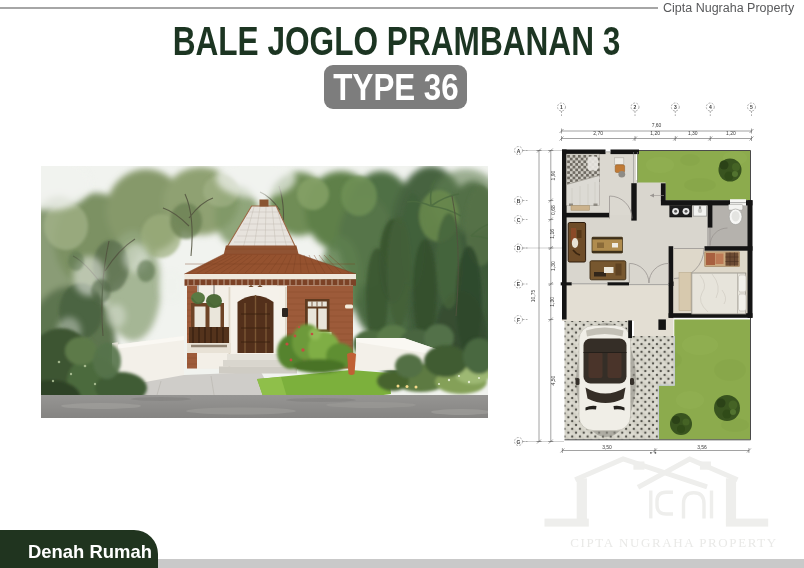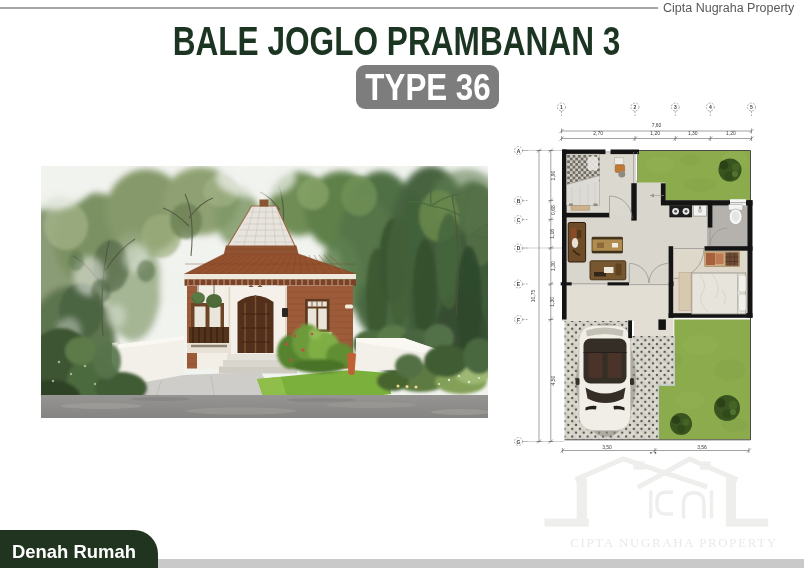--- a/index.html
+++ b/index.html
@@ -9,21 +9,21 @@
 </style>
 </head>
 <body>
 
 <div class="abs" style="left:0;top:7px;width:658px;height:2px;background:#a6a6a6;"></div>
 
 <div class="abs" style="left:663px;top:1px;width:140px;height:15px;font-size:12.5px;color:#58595b;">Cipta Nugraha Property</div>
 
 <div class="abs" style="left:0;top:19px;width:793px;text-align:center;font-size:40px;font-weight:bold;color:#1c3522;transform:scaleX(0.79);transform-origin:396.6px 50%;">BALE JOGLO PRAMBANAN 3</div>
 
-<div class="abs" style="left:323.6px;top:65px;width:143px;height:43.5px;background:#7d7d7d;border-radius:9px;color:#fff;font-size:36px;font-weight:bold;text-align:center;line-height:46px;margin-left:32px;"><span style="display:inline-block;white-space:nowrap;transform:scaleX(0.87);transform-origin:center;">TYPE 36</span></div>
+<div class="abs" style="left:323.6px;top:65px;width:143px;height:43.5px;background:#7d7d7d;border-radius:9px;color:#fff;font-size:36px;font-weight:bold;text-align:center;line-height:46px;"><span style="display:inline-block;white-space:nowrap;transform:scaleX(0.87);transform-origin:center;">TYPE 36</span></div>
 
 <div class="abs" style="left:41px;top:166px;width:447px;height:252px;">
 <svg width="447" height="252" viewBox="0 0 447 252" xmlns="http://www.w3.org/2000/svg">
   <defs>
     <filter id="b1" x="-30%" y="-30%" width="160%" height="160%">
           <feGaussianBlur stdDeviation="1.6"></feGaussianBlur>
         </filter>
     <filter id="b2" x="-30%" y="-30%" width="160%" height="160%">
           <feGaussianBlur stdDeviation="3"></feGaussianBlur>
         </filter>
@@ -696,13 +696,13 @@
     <path d="M673,492.2 h-7 q-9,0 -9,9 v3.8 q0,9 9,9 h7"></path>
     <path d="M683.5,518.4 v-14.7 q0,-11 10.3,-11 q10.2,0 10.2,11 v14.7"></path>
     <path d="M711.5,490.5 V518.4"></path>
   </g>
   <text x="674" y="546.5" text-anchor="middle" font-family="Liberation Serif, serif" font-size="13" letter-spacing="1.6" fill="#e9e9e7">CIPTA NUGRAHA PROPERTY</text>
 </svg>
 </div>
 
 <div class="abs" style="left:0;top:559px;width:804px;height:9px;background:#c9c9c9;"></div>
 
-<div class="abs" style="left:0;top:530px;width:158px;height:38px;background:#20341f;border-radius:0 24px 0 0;color:#fff;font-size:19px;font-weight:bold;line-height:43px;padding-left:12px;box-sizing:border-box;"><span style="display:inline-block;white-space:nowrap;transform:scaleX(0.97);transform-origin:0 50%;">Denah Rumah</span></div>
+<div class="abs" style="left:0;top:530px;width:158px;height:38px;background:#20341f;border-radius:0 24px 0 0;color:#fff;font-size:19px;font-weight:bold;line-height:43px;padding-left:28px;box-sizing:border-box;"><span style="display:inline-block;white-space:nowrap;transform:scaleX(0.97);transform-origin:0 50%;">Denah Rumah</span></div>
 
 </body></html>

